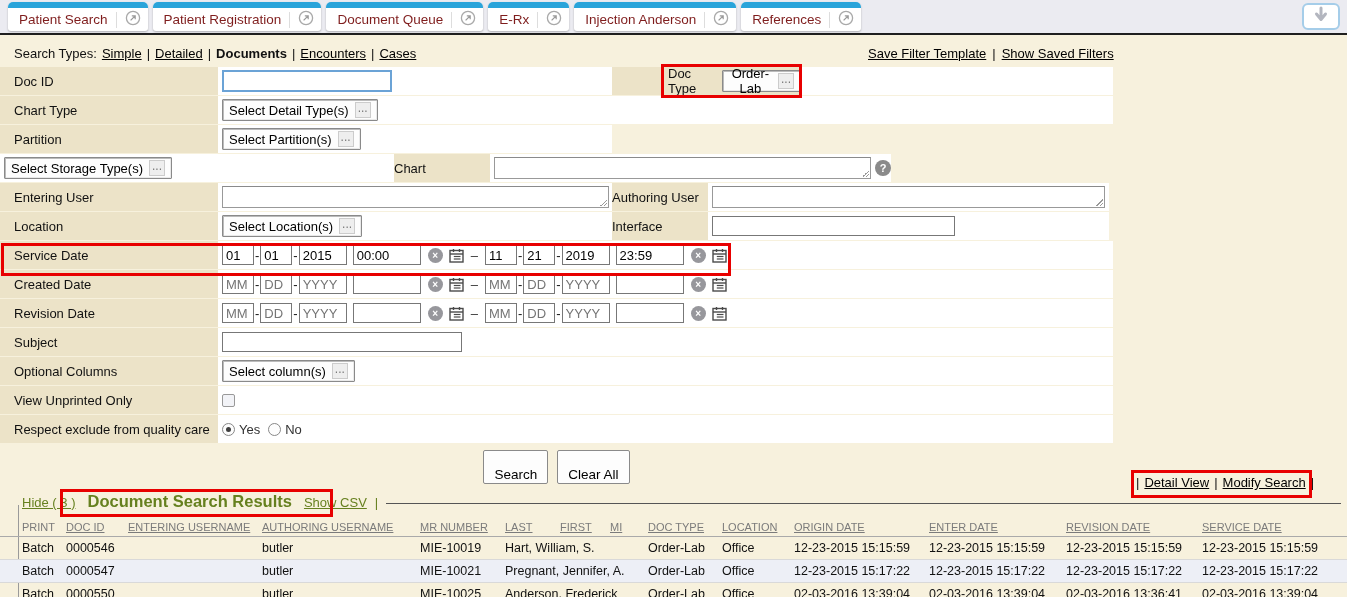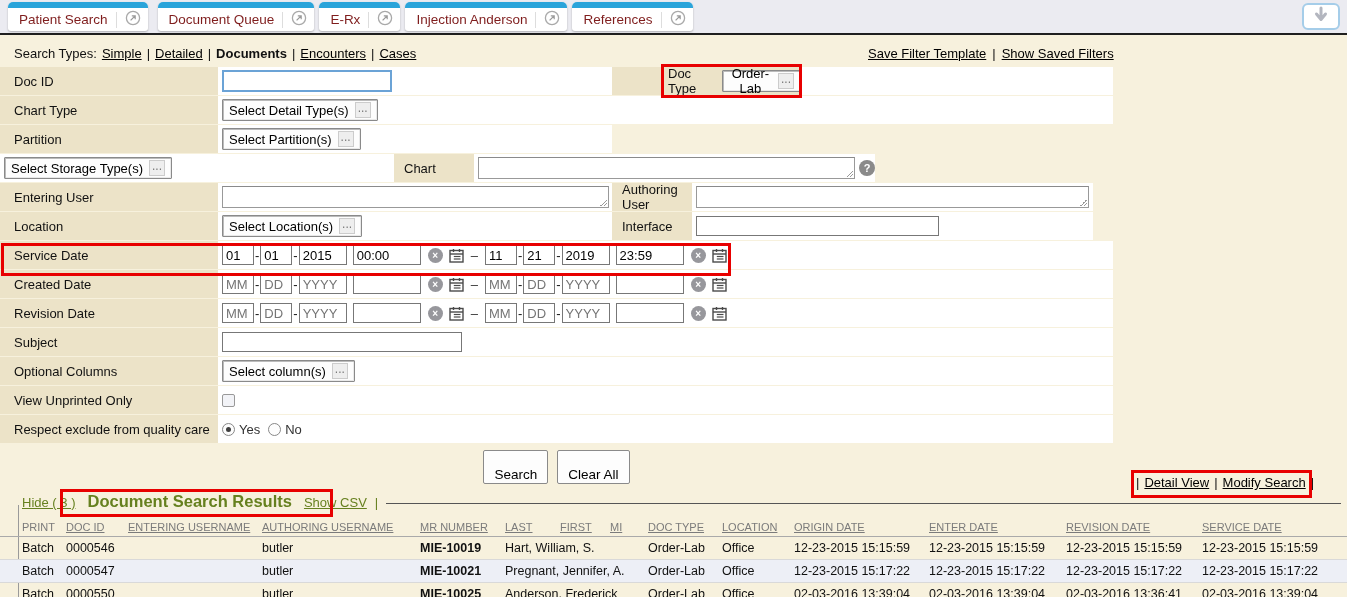--- a/index.html
+++ b/index.html
@@ -20,21 +20,21 @@
   .filterlinks { position:absolute; top:46px; left:868px; display:flex; gap:6px; white-space:nowrap; }
   a.lnk { color:#000; text-decoration:underline; cursor:pointer; }
   .bold { font-weight:bold; }
 
   
   .form { position:absolute; left:0; top:67px; width:1113px; }
   .frow { display:flex; height:28px; margin-bottom:1px; }
   .flabel { width:218px; background:#ece3c8; display:flex; align-items:center; padding-left:14px; flex:0 0 auto; }
   .ffield { background:#fff; display:flex; align-items:center; padding-left:4px; flex:0 0 auto; }
   .w-left { width:394px; } .w-full { width:895px; }
-  .rlabel { width:80px; background:#ece3c8; display:flex; align-items:center; padding-left:10px; flex:0 0 auto; }
+  .rlabel { width:96px; background:#ece3c8; display:flex; align-items:center; flex:0 0 auto; }
   .rfield { width:401px; background:#fff; display:flex; align-items:center; padding-left:4px; flex:0 0 auto; }
   .doc-type-cell { width:189px; background:#ece3c8; display:flex; align-items:center; padding-left:56px; gap:10px; flex:0 0 auto; }
   .after-doctype { width:312px; background:#fff; flex:0 0 auto; }
 
   input.txt { height:20px; border:1px solid #777; background:#fff; font:13px "Liberation Sans",sans-serif; padding:0 3px; }
   input.focused { border:2px solid #6ba3d6; height:22px; width:170px; }
   .bigbox { position:relative; height:22px; border:1px solid #999; background:#fff; border-top-color:#8a8a8a; }
   .bigbox .grip { position:absolute; right:1px; bottom:1px; width:7px; height:7px;
       background:linear-gradient(135deg, transparent 50%, #999 50%, #999 60%, transparent 60%, transparent 75%, #999 75%, #999 85%, transparent 85%); }
   .selbtn { height:22px; border:1px solid #8a8a8a; border-radius:1px; background:#fdfdfd; box-shadow:1px 1px 0 #bbb inset, -1px -1px 0 #e9e9e9 inset; font:13px "Liberation Sans",sans-serif; color:#000; display:inline-flex; align-items:center; gap:6px; padding:0 6px; cursor:pointer; }
@@ -64,21 +64,21 @@
   .olive { color:#66801f; }
   .legend-line { flex:1 1 auto; border-top:1px solid #555; align-self:center; margin-top:3px; }
 
   .tbl { position:absolute; left:0; top:25px; width:1347px; }
   .trow { display:grid; grid-template-columns:44px 62px 134px 158px 85px 55px 50px 38px 74px 72px 135px 137px 136px auto; padding-left:22px; align-items:center; }
   .thead { height:20px; border-bottom:1px solid #aaa; }
   .thead span { font-size:11px; color:#7b7b7b; text-decoration:underline; cursor:pointer; justify-self:start; }
   .thead span.nolink { text-decoration:none; cursor:default; }
   .tdata { height:23px; border-bottom:1px solid #d9d9d9; font-size:12.5px; }
   .tdata.alt { background:#edeff6; }
-  .mr { font-weight:bold; }
+  .mr { font-weight:normal; }
   .namecell { grid-column:6 / span 3; white-space:nowrap; }
 
   
   .redbox { position:absolute; border:3px solid #e80000; pointer-events:none; }
   #rb-doctype { left:661px; top:64px; width:141px; height:34px; }
   #rb-service { left:1px; top:243px; width:730px; height:33px; }
   #rb-viewlinks { left:1131px; top:470px; width:181px; height:28px; }
   #rb-title { left:60px; top:489px; width:273px; height:28px; }
 </style>
 </head>
@@ -93,20 +93,28 @@
           <span>Patient Search</span>
           <span class="tab-divider"></span>
           <span><svg width="16" height="16" viewBox="0 0 16 16">
               <circle cx="8" cy="8" r="6.6" fill="none" stroke="#a9a9a9" stroke-width="1.3"></circle>
               <path d="M5.6 10.4 L10 6 M6.8 5.8 h3.4 v3.4" stroke="#9a9a9a" stroke-width="1.2" fill="none"></path>
             </svg></span>
         </div>
     </div>
     <div class="tab">
       <div class="tab-cap"></div>
+      <div class="tab-body">
+          <span>Patient Registration</span>
+          <span class="tab-divider"></span>
+          <span><svg width="16" height="16" viewBox="0 0 16 16">
+              <circle cx="8" cy="8" r="6.6" fill="none" stroke="#a9a9a9" stroke-width="1.3"></circle>
+              <path d="M5.6 10.4 L10 6 M6.8 5.8 h3.4 v3.4" stroke="#9a9a9a" stroke-width="1.2" fill="none"></path>
+            </svg></span>
+        </div>
     </div>
     <div class="tab">
       <div class="tab-cap"></div>
       <div class="tab-body">
           <span>Document Queue</span>
           <span class="tab-divider"></span>
           <span><svg width="16" height="16" viewBox="0 0 16 16">
               <circle cx="8" cy="8" r="6.6" fill="none" stroke="#a9a9a9" stroke-width="1.3"></circle>
               <path d="M5.6 10.4 L10 6 M6.8 5.8 h3.4 v3.4" stroke="#9a9a9a" stroke-width="1.2" fill="none"></path>
             </svg></span>

